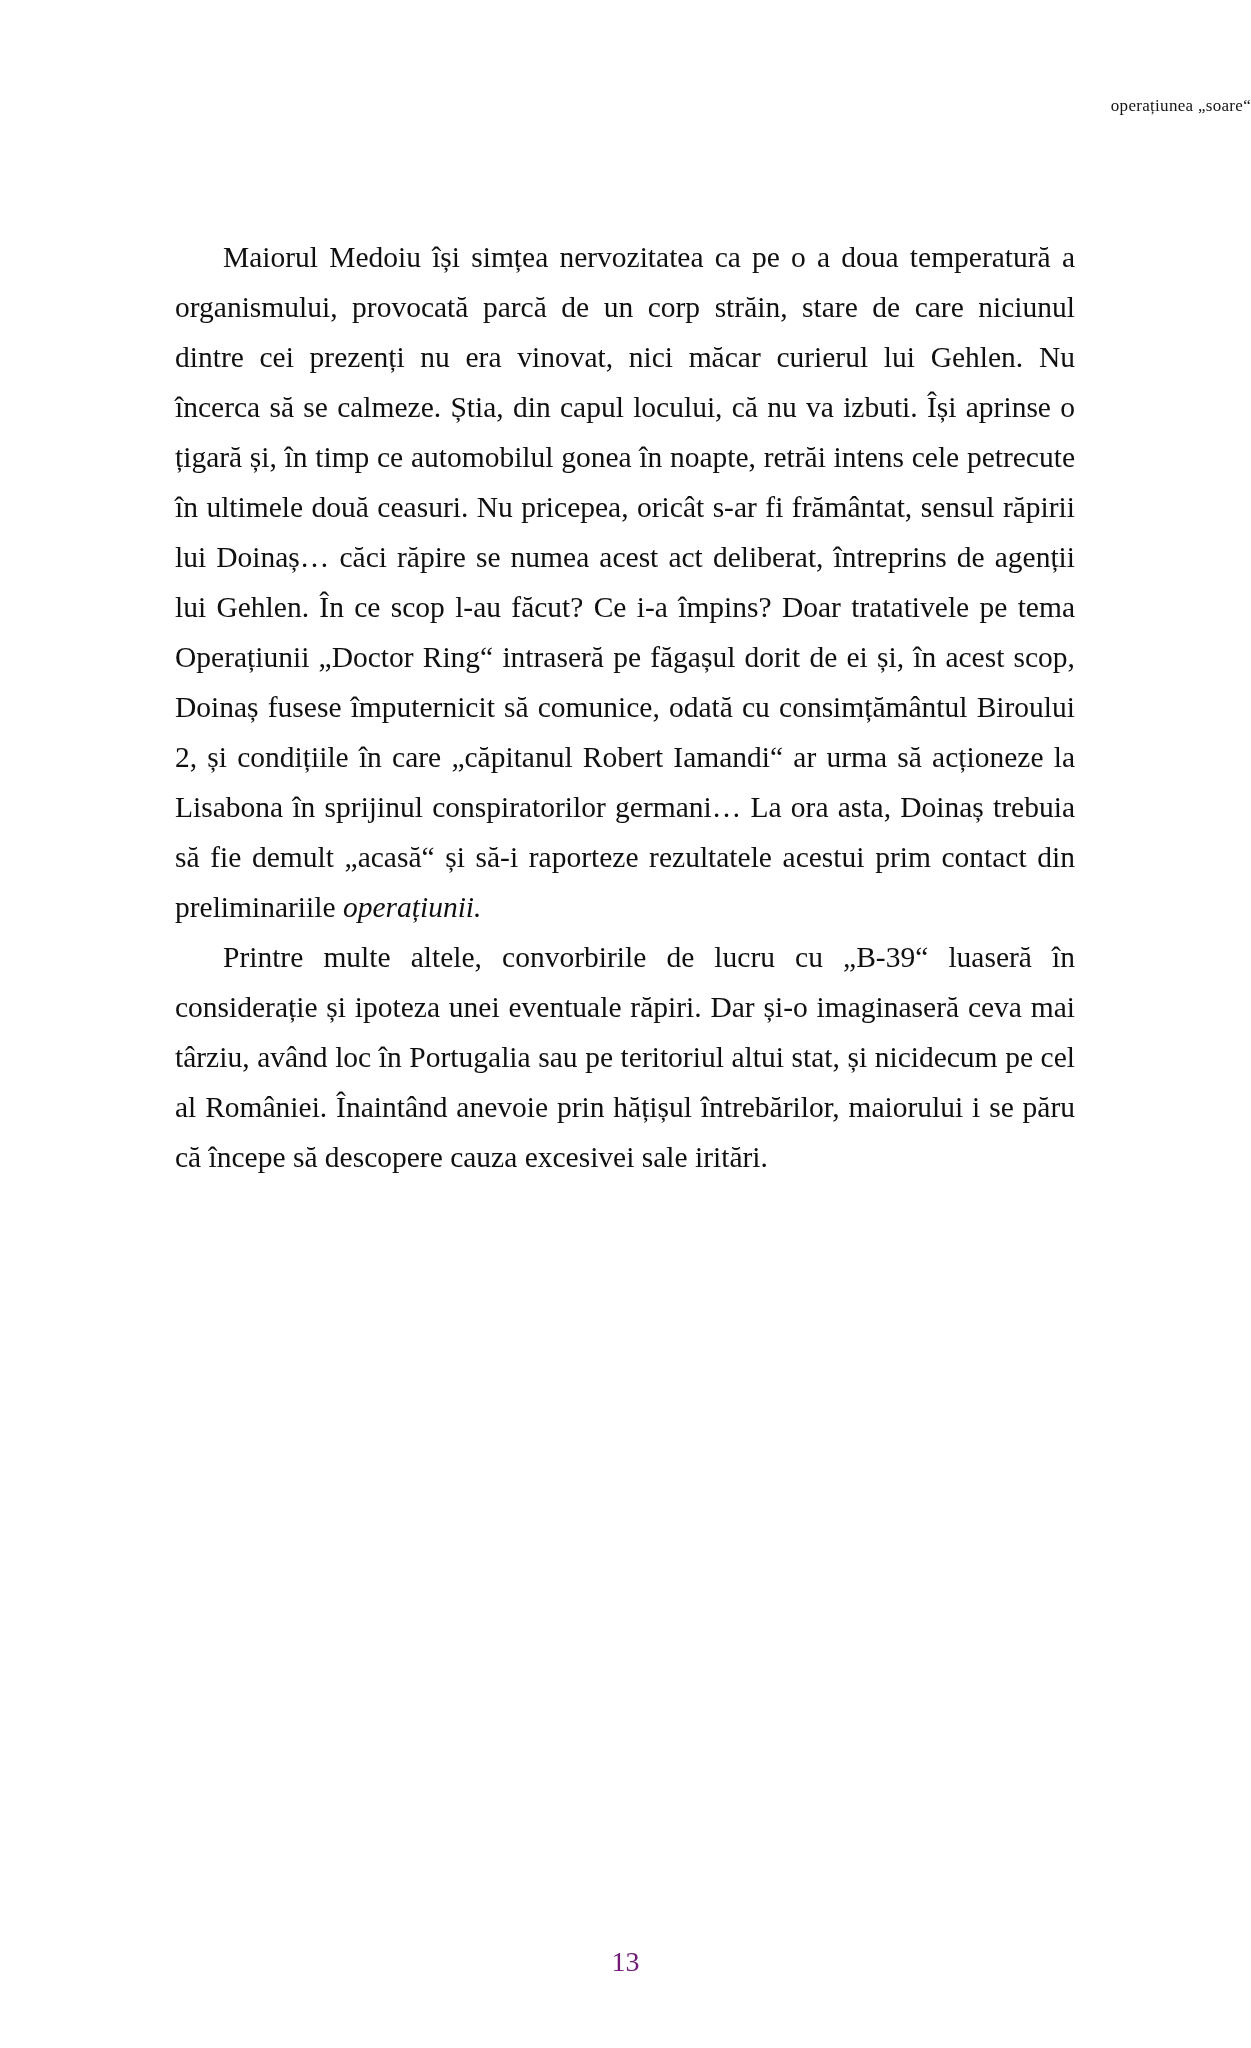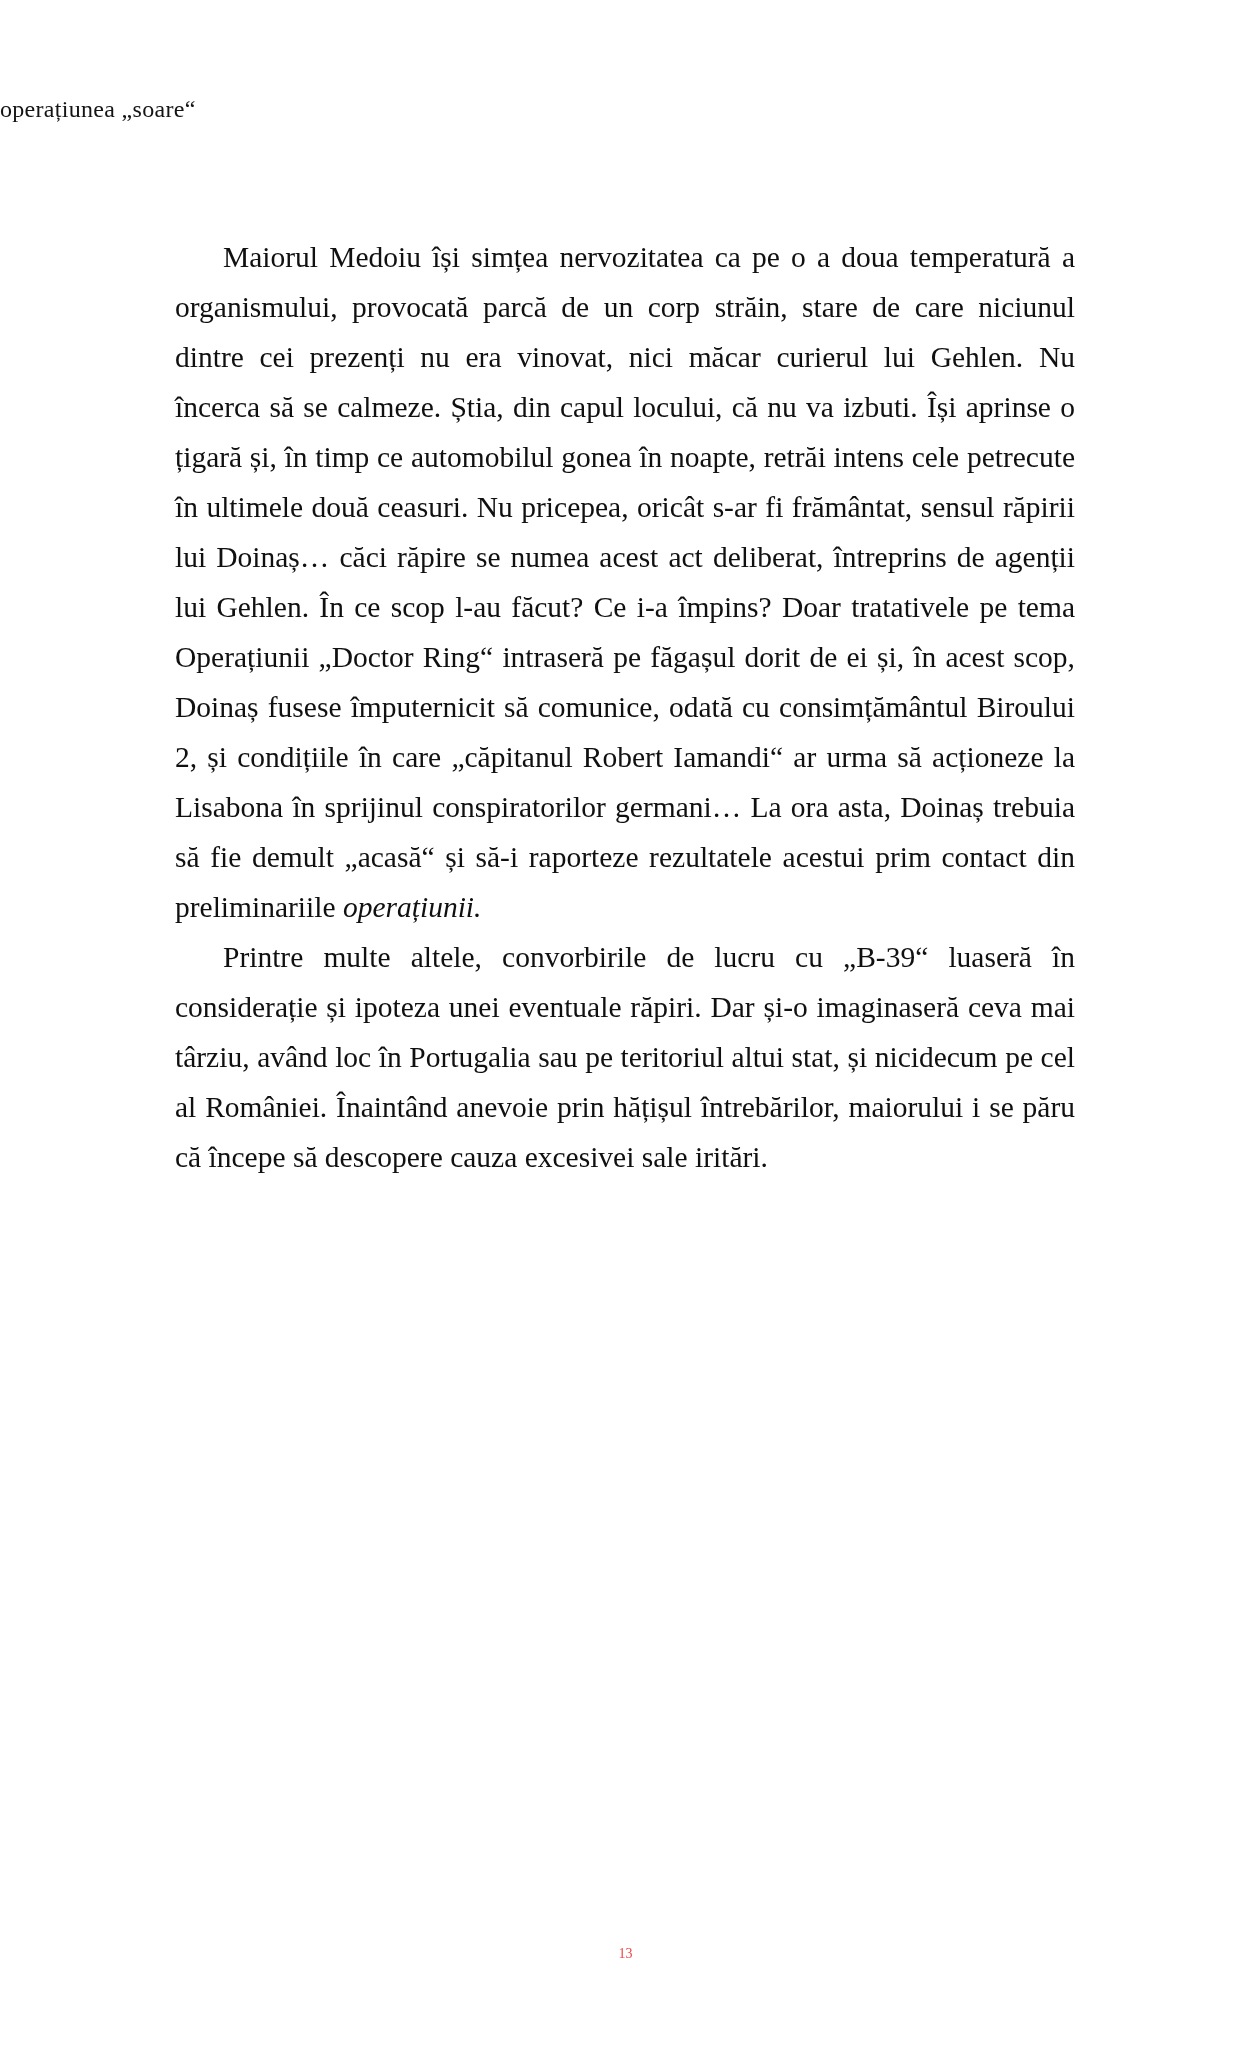--- a/index.html
+++ b/index.html
@@ -21,22 +21,22 @@
     top: 0;
     width: 1251px;
     height: 2048px;
     background: #ffffff;
   }
   .running-head {
     position: absolute;
     left: 0;
     top: 96px;
     width: 1251px;
-    text-align: left;
-    font-size: 24px;
+    text-align: right;
+    font-size: 17px;
     letter-spacing: 0.3px;
     color: #141414;
     font-family: "Liberation Serif", serif;
   }
   .text-block {
     position: absolute;
     left: 175px;
     top: 232px;
     width: 900px;
   }
@@ -54,22 +54,22 @@
   }
   .para em {
     font-style: italic;
   }
   .folio {
     position: absolute;
     left: 0;
     top: 1946px;
     width: 1251px;
     text-align: center;
-    font-size: 14px;
-    color: #ef4444;
+    font-size: 28px;
+    color: #701a75;
   }
 </style>
 </head>
 <body>
 
 <div class="page">
 
   <div class="running-head">operațiunea „soare“</div>
 
   <div class="text-block">

